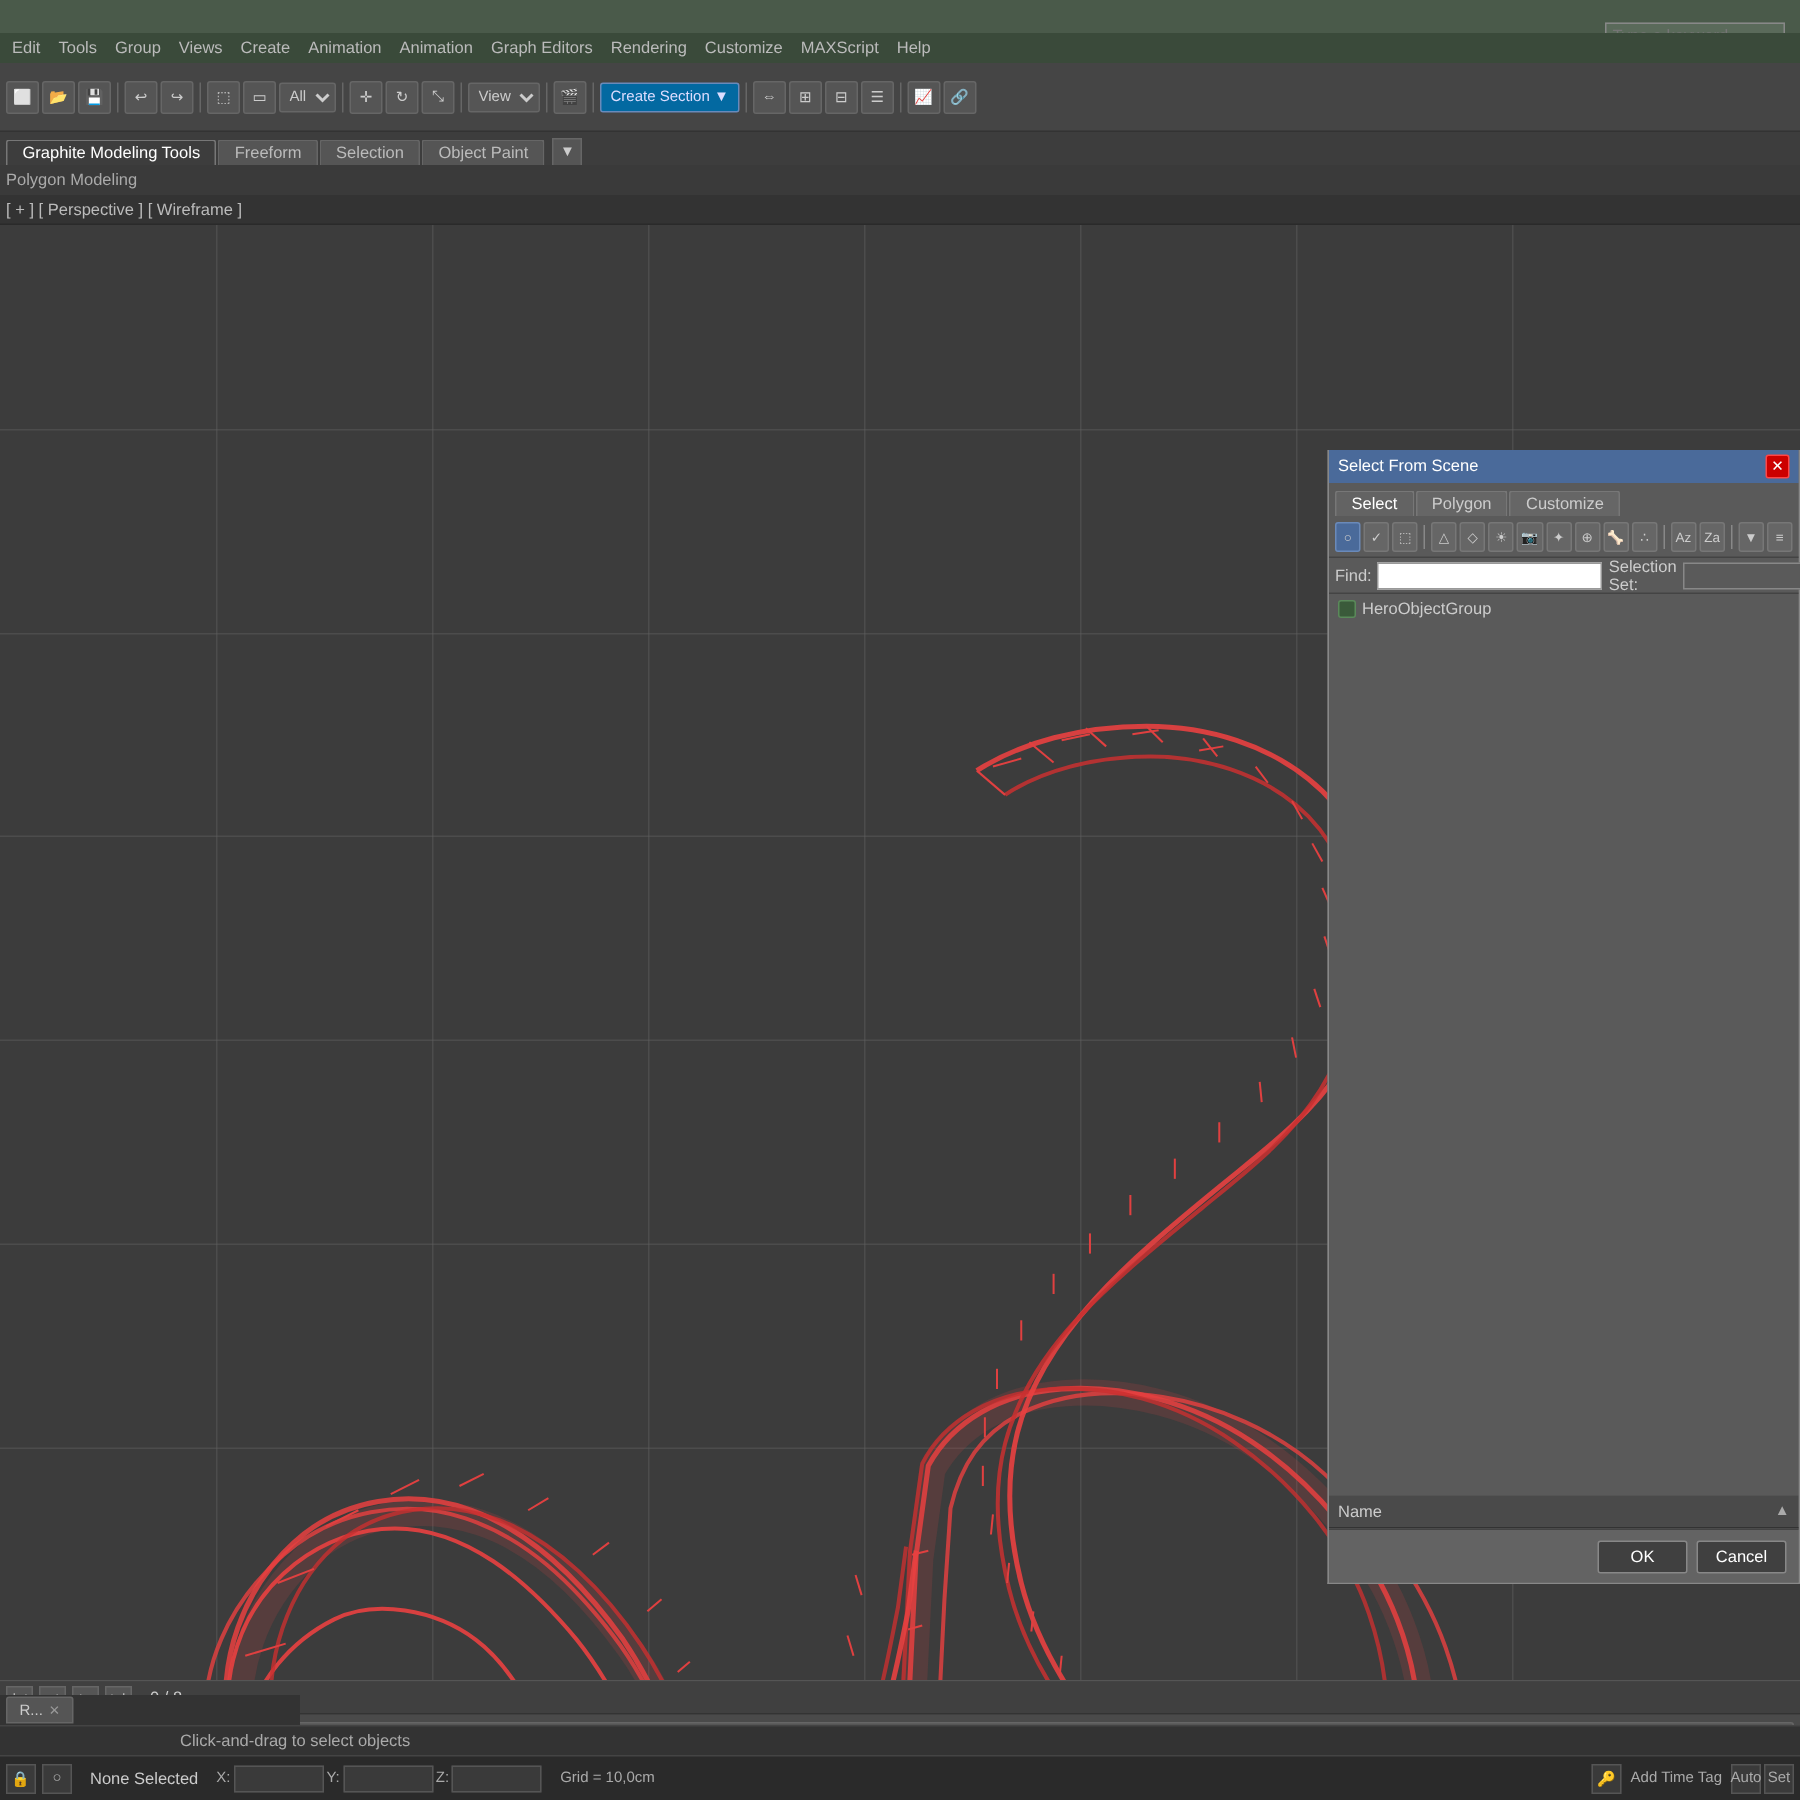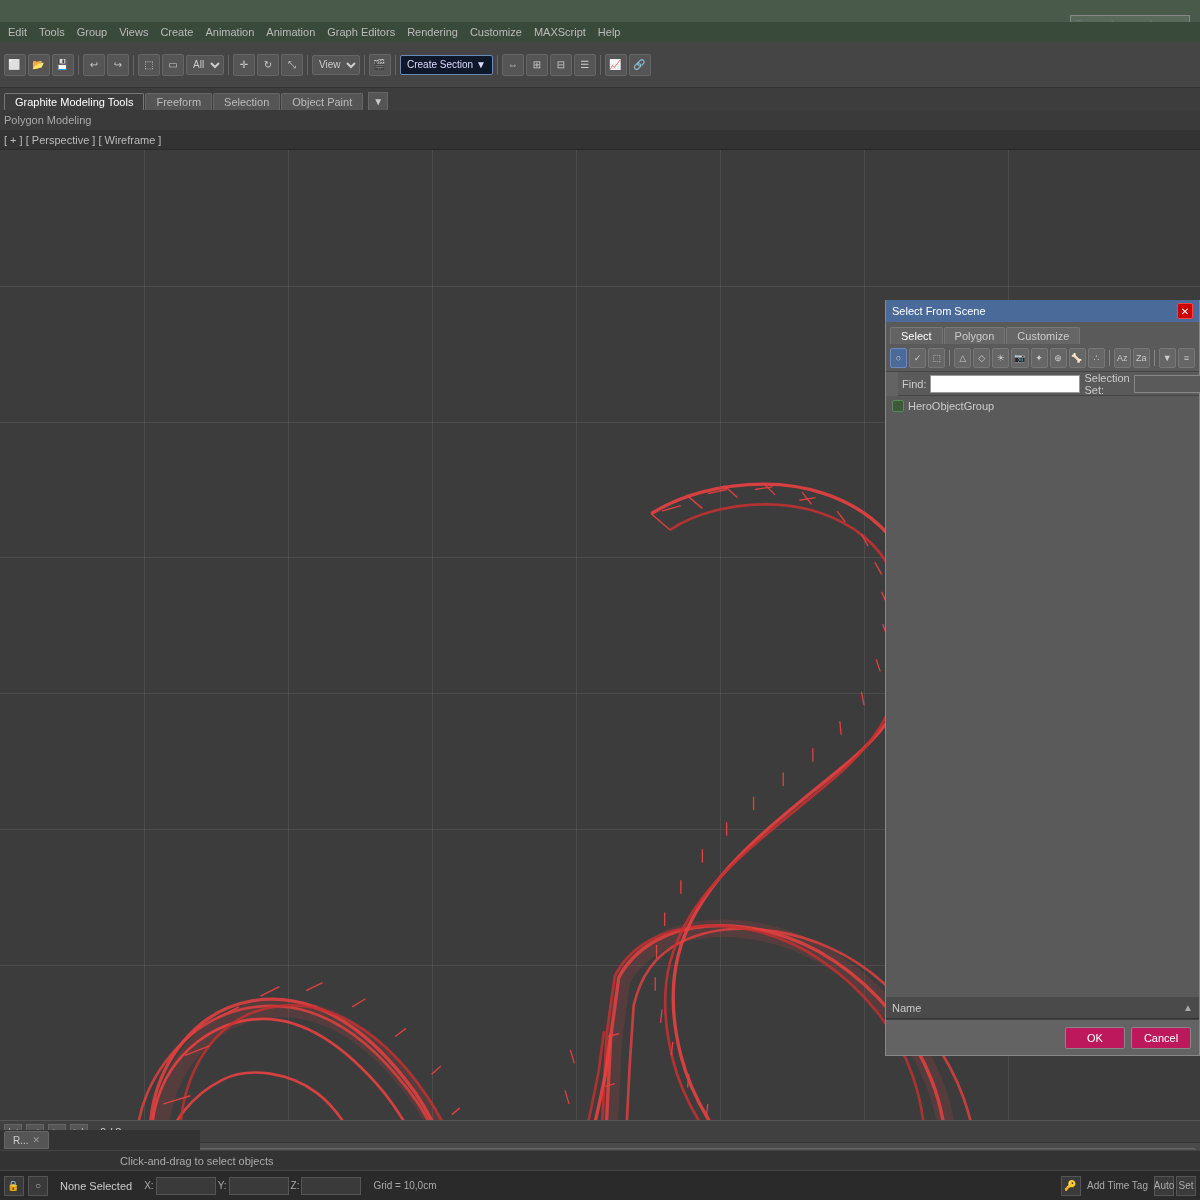--- a/index.html
+++ b/index.html
@@ -12,21 +12,21 @@
 
     
     #menu-bar { position: absolute; top: 22px; left: 0; right: 0; height: 20px; background: #3a4a3a; display: flex; align-items: center; gap: 12px; padding: 0 8px; color: #bbb; font-size: 11px; }
     #menu-bar span { cursor: pointer; }
 
     
     #toolbar { position: absolute; top: 42px; left: 0; right: 0; height: 46px; background: #454545; border-bottom: 1px solid #333; display: flex; align-items: center; padding: 0 4px; gap: 2px; flex-wrap: wrap; overflow: hidden; }
     .tool-btn { width: 22px; height: 22px; background: #555; border: 1px solid #666; border-radius: 2px; display: flex; align-items: center; justify-content: center; cursor: pointer; font-size: 10px; color: #ccc; flex-shrink: 0; }
     .tool-separator { width: 1px; height: 20px; background: #666; margin: 0 2px; flex-shrink: 0; }
     .tool-dropdown { height: 20px; background: #555; border: 1px solid #666; color: #ccc; font-size: 10px; padding: 0 2px; border-radius: 2px; }
-    .create-section-btn { height: 20px; background: #0f172a; border: 1px solid #6a8aba; color: #ddf; font-size: 10px; padding: 0 6px; border-radius: 2px; cursor: pointer; white-space: nowrap; }
+    .create-section-btn { height: 20px; background: #0369a1; border: 1px solid #6a8aba; color: #ddf; font-size: 10px; padding: 0 6px; border-radius: 2px; cursor: pointer; white-space: nowrap; }
 
     
     #ribbon { position: absolute; top: 88px; left: 0; right: 0; height: 42px; background: #3d3d3d; border-bottom: 1px solid #2a2a2a; }
     #ribbon-tabs { display: flex; align-items: flex-end; height: 22px; padding-left: 4px; gap: 1px; }
     .ribbon-tab { padding: 2px 10px; background: #555; border: 1px solid #666; border-bottom: none; border-radius: 2px 2px 0 0; cursor: pointer; font-size: 11px; color: #bbb; margin-top: 36px; }
     .ribbon-tab.active { background: #3d3d3d; color: #fff; border-color: #777; }
     #ribbon-sub { height: 20px; background: #3a3a3a; display: flex; align-items: center; padding-left: 4px; font-size: 11px; color: #aaa; }
 
     
     #viewport-label { position: absolute; top: 130px; left: 0; right: 0; height: 20px; background: #333; display: flex; align-items: center; padding: 0 4px; color: #bbb; font-size: 11px; border-bottom: 1px solid #2a2a2a; }
@@ -43,34 +43,34 @@
     #scene-dialog { position: absolute; top: 150px; right: 0; width: 315px; bottom: 64px; background: #636363; border: 1px solid #888; border-top: none; display: flex; flex-direction: column; }
     #dialog-titlebar { height: 22px; background: #4a6a9a; display: flex; align-items: center; justify-content: space-between; padding: 0 6px; color: #fff; font-size: 11px; flex-shrink: 0; }
     #dialog-close { width: 16px; height: 16px; background: #c00; border: 1px solid #f44; border-radius: 2px; display: flex; align-items: center; justify-content: center; cursor: pointer; font-size: 10px; color: #fff; }
     #dialog-tabs { height: 22px; background: #5a5a5a; display: flex; align-items: flex-end; padding-left: 4px; gap: 1px; flex-shrink: 0; }
     .dialog-tab { padding: 2px 10px; background: #666; border: 1px solid #777; border-bottom: none; cursor: pointer; font-size: 11px; color: #ccc; border-radius: 2px 2px 0 0; }
     .dialog-tab.active { background: #636363; color: #fff; }
     #dialog-toolbar { height: 28px; background: #5a5a5a; display: flex; align-items: center; padding: 2px 4px; gap: 2px; flex-shrink: 0; border-bottom: 1px solid #444; }
     .dialog-tool-btn { width: 20px; height: 20px; background: #666; border: 1px solid #777; border-radius: 2px; display: flex; align-items: center; justify-content: center; cursor: pointer; font-size: 9px; color: #ccc; }
     .dialog-tool-btn.active { background: #4a6a9a; border-color: #6a8aba; }
     .dialog-separator { width: 1px; height: 16px; background: #888; margin: 0 2px; }
-    #find-row { height: 24px; background: #5a5a5a; display: flex; align-items: center; padding: 2px 4px; gap: 4px; flex-shrink: 0; border-bottom: 1px solid #444; margin-left: 12px; }
+    #find-row { height: 24px; background: #5a5a5a; display: flex; align-items: center; padding: 2px 4px; gap: 4px; flex-shrink: 0; border-bottom: 1px solid #444; }
     #find-label { color: #ccc; font-size: 11px; }
     #find-input { flex: 1; height: 18px; background: #fff; border: 1px solid #999; color: #000; font-size: 11px; padding: 0 3px; }
     #selection-set-label { color: #ccc; font-size: 11px; }
     #selection-set-input { width: 80px; height: 18px; background: #5a5a5a; border: 1px solid #888; color: #ccc; font-size: 11px; padding: 0 3px; }
     #name-header { height: 22px; background: #4a4a4a; display: flex; align-items: center; padding: 0 6px; flex-shrink: 0; border-bottom: 1px solid #333; }
     #name-col { color: #ccc; font-size: 11px; flex: 1; }
     #name-sort { color: #aaa; font-size: 10px; }
     #object-list { flex: 1; background: #5a5a5a; overflow-y: auto; }
     .object-item { height: 20px; display: flex; align-items: center; padding: 0 6px; gap: 4px; cursor: pointer; }
     .object-icon { width: 12px; height: 12px; border-radius: 2px; background: #3a5a3a; border: 1px solid #5a8a5a; flex-shrink: 0; }
     .object-name { color: #ccc; font-size: 11px; }
     #dialog-buttons { height: 36px; background: #636363; display: flex; align-items: center; justify-content: flex-end; padding: 0 8px; gap: 6px; flex-shrink: 0; border-top: 1px solid #444; }
-    .dialog-btn { width: 60px; height: 22px; background: #be185d; border: 1px solid #888; border-radius: 2px; color: #fff; font-size: 11px; cursor: pointer; display: flex; align-items: center; justify-content: center; }
+    .dialog-btn { width: 60px; height: 22px; background: #404040; border: 1px solid #888; border-radius: 2px; color: #fff; font-size: 11px; cursor: pointer; display: flex; align-items: center; justify-content: center; }
 
     
     #timeline { position: absolute; bottom: 30px; left: 0; right: 0; height: 50px; background: #3a3a3a; border-top: 1px solid #555; }
     #timeline-controls { height: 22px; background: #404040; display: flex; align-items: center; padding: 0 4px; gap: 4px; border-bottom: 1px solid #333; }
     .tl-btn { width: 18px; height: 16px; background: #555; border: 1px solid #666; color: #ccc; font-size: 9px; display: flex; align-items: center; justify-content: center; cursor: pointer; }
     #frame-counter { color: #ccc; font-size: 11px; padding: 0 8px; }
     #timeline-bar { height: 28px; background: #4a4a4a; position: relative; display: flex; align-items: center; padding: 0 4px; }
     #time-slider { width: 100%; height: 18px; background: #555; border: 1px solid #666; border-radius: 2px; position: relative; }
     #time-marker { position: absolute; left: 0; top: 0; width: 8px; height: 100%; background: #8a6a2a; border-radius: 2px; }
     #frame-labels { position: absolute; bottom: 0; left: 4px; right: 4px; height: 16px; display: flex; justify-content: space-between; align-items: center; }

